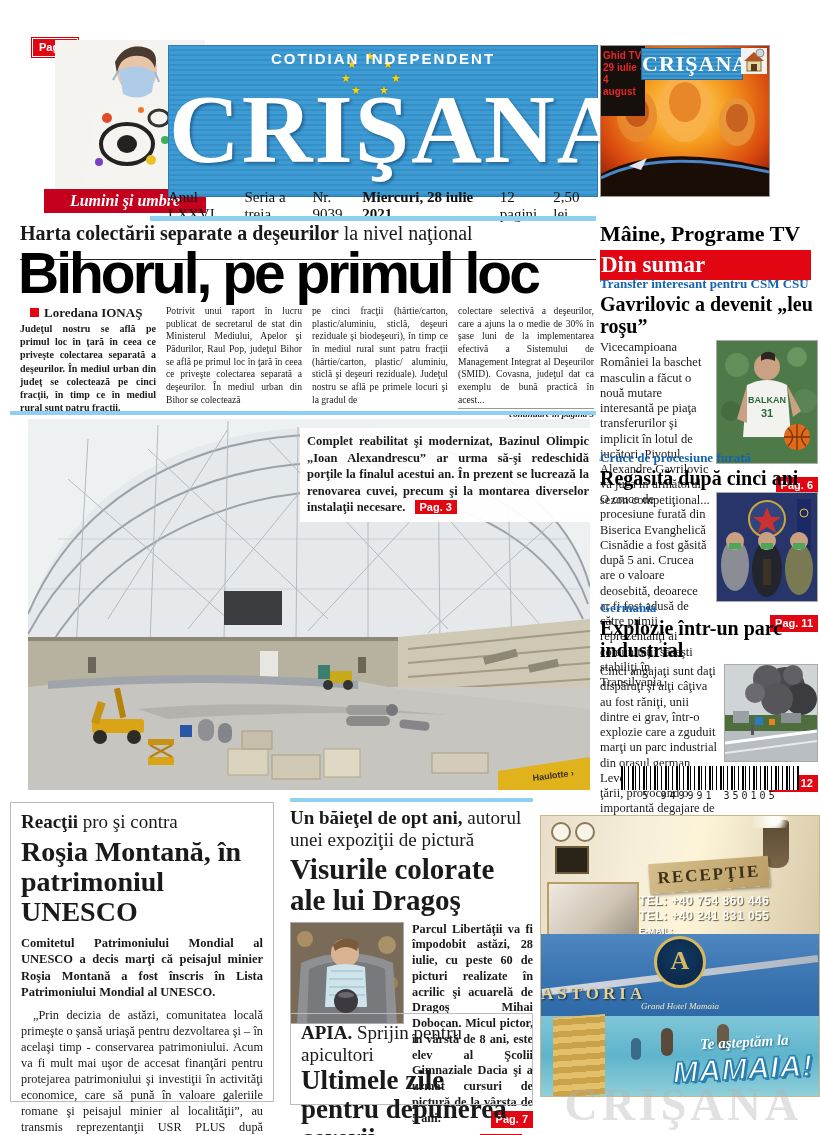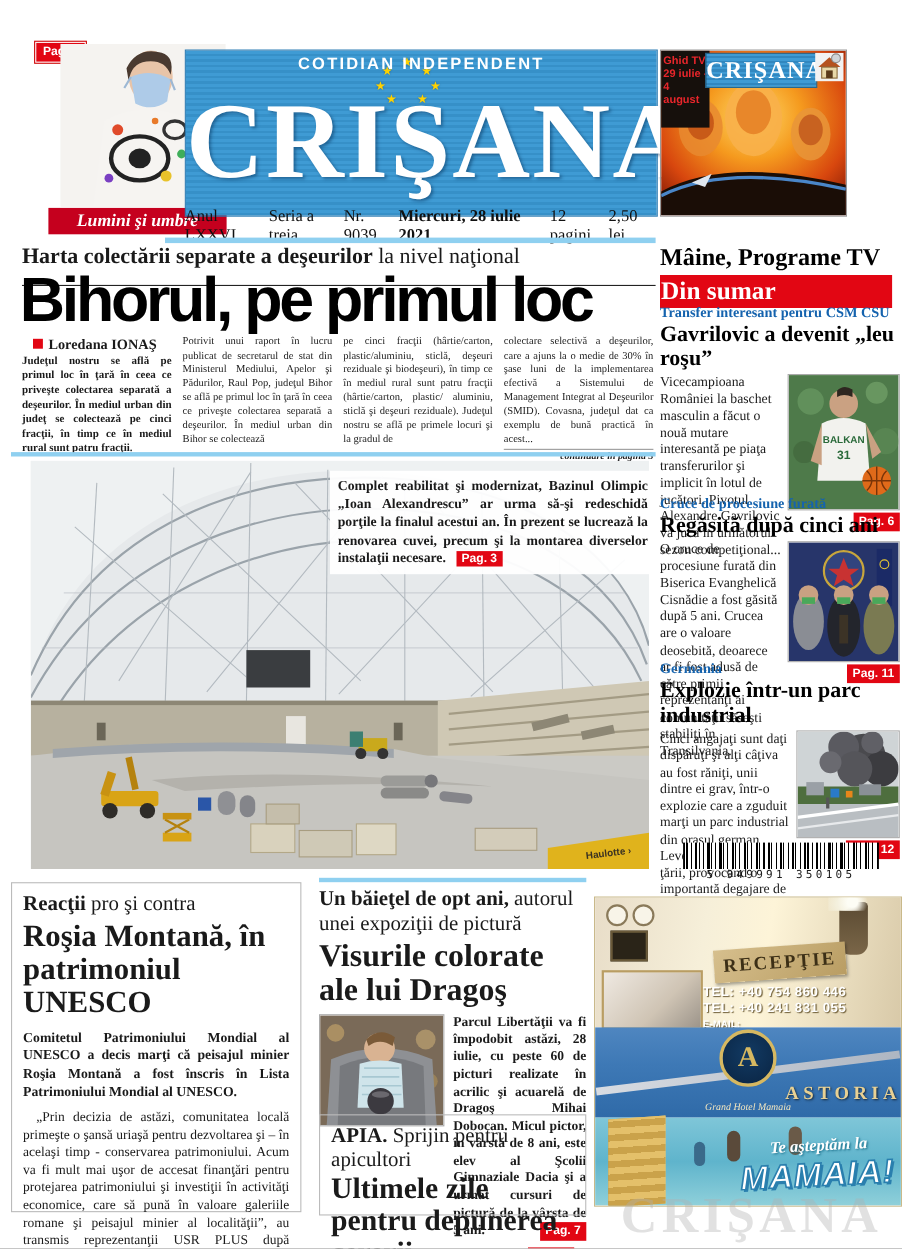--- a/index.html
+++ b/index.html
@@ -48,21 +48,21 @@
   #tv-mast{position:absolute;left:40px;top:2px;width:100px;height:30px;background:repeating-linear-gradient(180deg,#3f9bd4 0 2px,#3187bf 2px 4px);color:#fff;text-align:center;font:bold 22px/30px "Liberation Serif",serif;letter-spacing:1px;border:1px solid #26688f;z-index:2;}
   #tv-house{position:absolute;right:2px;top:2px;z-index:3;}
   #maine{position:absolute;left:600px;top:221px;width:218px;font:bold 22px "Liberation Serif",serif;color:#000;}
   #din-sumar{position:absolute;left:600px;top:250px;width:210px;height:30px;background:#e20613;color:#fff;font:bold 23px/30px "Liberation Serif",serif;padding-left:1px;}
 
   .sb-article{position:absolute;left:600px;width:218px;}
   .sb-kicker{font:bold 13px "Liberation Serif",serif;color:#1563ae;margin-bottom:1px;}
   .sb-head{font:bold 20px/22px "Liberation Serif",serif;color:#000;margin-bottom:3px;}
   .sb-row{display:flex;gap:6px;}
   .sb-body{flex:1;font:12.5px/1.22 "Liberation Serif",serif;}
-  .sb-photo-col{display:flex;flex-direction:column;align-items:flex-end;gap:2px;}
+  .sb-photo-col{display:flex;flex-direction:column;align-items:flex-end;gap:13px;}
   .sb-photo{overflow:hidden;border:1px solid #aaa;}
 
   #barcode-wrap{position:absolute;left:615px;top:766px;width:190px;height:36px;text-align:center;}
   #barcode{height:24px;margin:0 6px;background:repeating-linear-gradient(90deg,#000 0 2px,#fff 2px 3px,#000 3px 4px,#fff 4px 7px,#000 7px 8px,#fff 8px 11px);}
   #barcode-digits{font:10px "DejaVu Sans Mono",monospace;letter-spacing:3px;}
 
   
   #unesco-box{position:absolute;left:10px;top:802px;width:264px;height:300px;border:1px solid #bbb;padding:8px 10px;box-sizing:border-box;}
   #unesco-kicker{font:19px "Liberation Serif",serif;}
   #unesco-kicker b{font-weight:bold;}
@@ -91,21 +91,21 @@
   
   #ad{position:absolute;left:540px;top:815px;width:278px;height:280px;overflow:hidden;border:1px solid #c9b98a;}
   #ad-reception{position:relative;width:100%;height:118px;background:linear-gradient(100deg,#e8ddc8 0%,#f6efd9 35%,#fdf4d8 55%,#d8c9a8 100%);}
   #recep-plaque{position:absolute;left:108px;top:44px;width:120px;height:30px;background:linear-gradient(135deg,#d6bf8d,#b99d63);transform:rotate(-4deg);color:#3c2f16;text-align:center;font:bold 17px/30px "Liberation Serif",serif;letter-spacing:2px;box-shadow:1px 2px 3px rgba(0,0,0,.35);}
   #ad-inset{position:absolute;left:6px;top:66px;width:88px;height:50px;background:linear-gradient(135deg,#efe9e2,#cfc4b4 60%,#9c948a);border:2px solid #b99d63;}
   #ad-tel{position:absolute;left:98px;top:78px;right:2px;color:#fff;font:bold 12px/15px "Liberation Sans",sans-serif;text-shadow:1px 1px 1px #6b5a33;letter-spacing:.5px;}
   #ad-tel .em{font-size:8.5px;letter-spacing:.3px;}
   #ad-sea{position:relative;width:100%;height:82px;background:linear-gradient(180deg,#4f86c0 0%,#3e79b6 40%,#2f6aa8 100%);}
   #pier{position:absolute;left:0;top:38px;width:100%;height:7px;background:linear-gradient(90deg,#d8dce2,#aeb6c2);transform:rotate(-7deg);}
   #astoria-logo{position:absolute;left:50%;top:2px;transform:translateX(-50%);width:46px;height:46px;border-radius:50%;background:radial-gradient(circle at 50% 40%,#123a63,#0a2442);border:3px solid #d6b861;color:#d6b861;text-align:center;font:bold 26px/44px "Liberation Serif",serif;}
-  #astoria-name{position:absolute;left:0;right:0;top:50px;text-align:right;color:#e8d194;font:bold 17px "Liberation Serif",serif;letter-spacing:4px;text-shadow:1px 1px 2px #123;padding-left:28px;}
+  #astoria-name{position:absolute;left:0;right:0;top:50px;text-align:left;color:#e8d194;font:bold 17px "Liberation Serif",serif;letter-spacing:4px;text-shadow:1px 1px 2px #123;}
   #astoria-script{position:absolute;left:0;right:0;top:67px;text-align:center;color:#f2e6c0;font:italic 9px "Liberation Serif",serif;}
   #ad-beach{position:relative;width:100%;height:80px;background:linear-gradient(180deg,#7fc6d8 0%,#5fb4cc 50%,#8fd0da 100%);}
   #hotel-tower{position:absolute;left:12px;top:0;width:52px;height:80px;background:repeating-linear-gradient(0deg,#caa24a 0 6px,#e4c06a 6px 12px),linear-gradient(90deg,#b98f3d,#e8c878);transform:skewY(-4deg);}
   #te-astept{position:absolute;right:30px;top:18px;color:#fff;font:bold italic 15px "Liberation Serif",serif;text-shadow:1px 1px 2px #1b6f8a;transform:rotate(-3deg);}
   #mamaia{position:absolute;right:6px;top:36px;color:#fff;font:bold italic 30px "Liberation Sans",sans-serif;-webkit-text-stroke:1.5px #2a7fae;text-shadow:2px 2px 0 #2a7fae;transform:rotate(-3deg);letter-spacing:1px;}
 
   #watermark{position:absolute;right:18px;bottom:4px;font:bold 46px "Liberation Serif",serif;color:rgba(175,175,175,.38);letter-spacing:4px;}
 
   svg{display:block;}
 </style>

